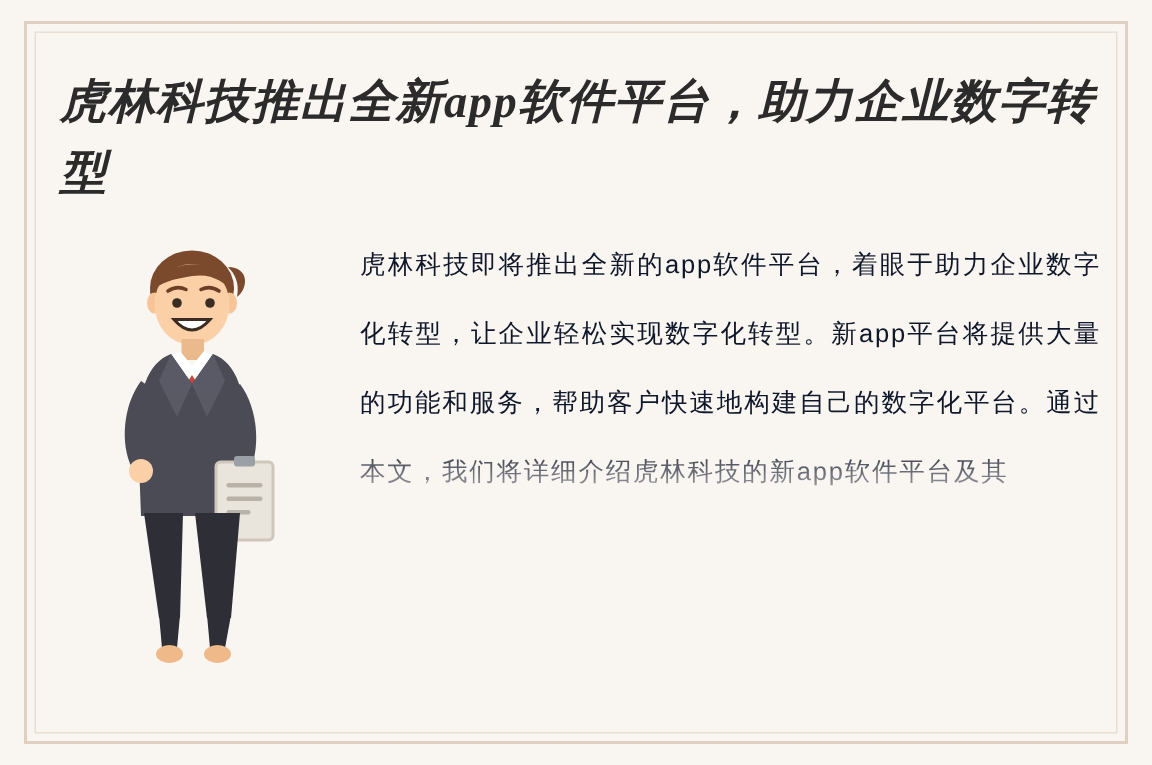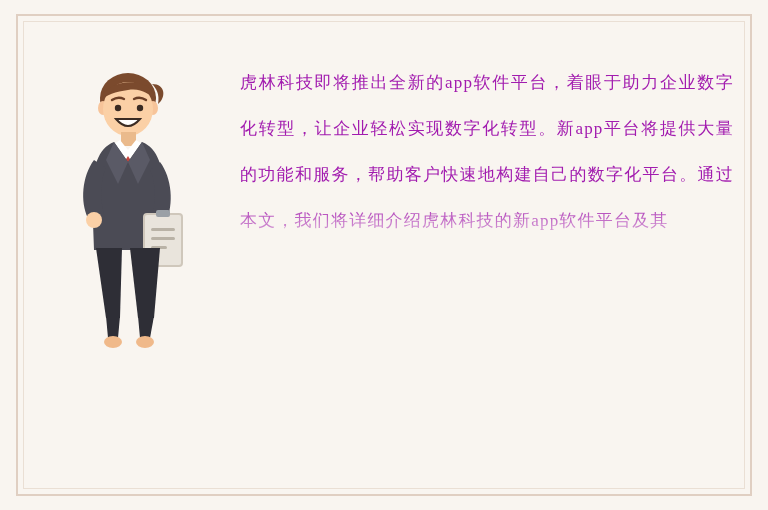--- a/index.html
+++ b/index.html
@@ -73,24 +73,24 @@
     width: 160px;
     min-width: 160px;
     height: 300px;
     position: relative;
     margin-left: 22px;
     margin-top: 6px;
   }
 
   #article-text {
     flex: 1;
-    font-family: Liberation Serif, serif;
+    font-family: Liberation Sans, sans-serif;
     font-size: 17px;
     line-height: 46px;
-    color: #a21caf;
+    color: #0f172a;
     letter-spacing: 1.2px;
     padding-left: 18px;
     padding-top: 2px;
     text-align: justify;
     
     -webkit-mask-image: linear-gradient(to bottom, #000 0%, #000 76%, rgba(0,0,0,0.35) 95%, rgba(0,0,0,0.12) 100%);
             mask-image: linear-gradient(to bottom, #000 0%, #000 76%, rgba(0,0,0,0.35) 95%, rgba(0,0,0,0.12) 100%);
     max-height: 300px;
     overflow: hidden;
   }
@@ -98,20 +98,21 @@
 </head>
 <body>
 
 <div id="page">
 
   <div id="frame-outer"></div>
   <div id="frame-inner"></div>
 
   <div id="content">
 
+    <h1 id="title">虎林科技推出全新app软件平台，助力企业数字转型</h1>
 
     <div id="body-area">
 
       <div id="illustration">
         <svg width="160" height="300" viewBox="0 0 160 300" xmlns="http://www.w3.org/2000/svg">
 
           <ellipse cx="66" cy="34" rx="28" ry="25" fill="#7b4a2d"></ellipse>
 
           <ellipse cx="41" cy="44" rx="5" ry="7" fill="#f7c49a"></ellipse>
           <ellipse cx="91" cy="44" rx="5" ry="7" fill="#f7c49a"></ellipse>

